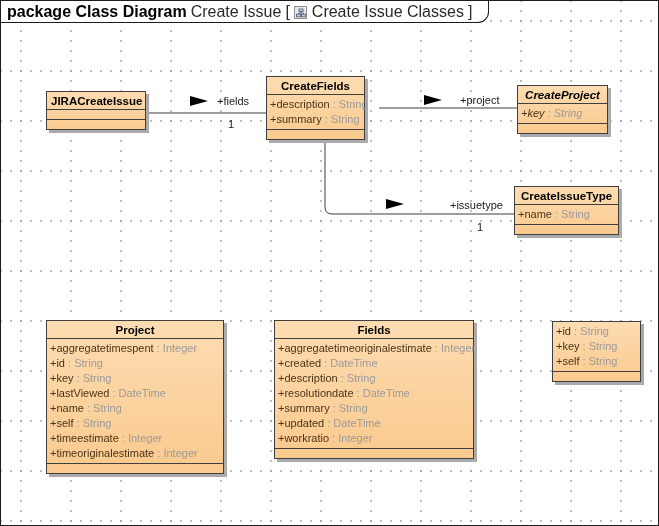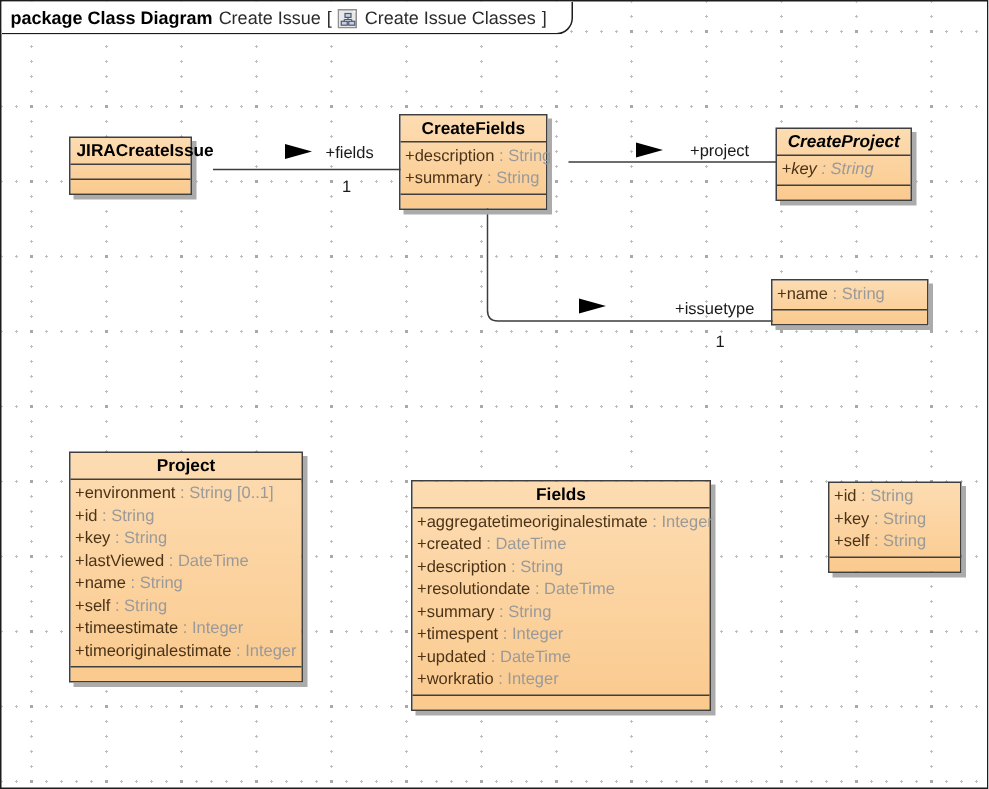--- a/index.html
+++ b/index.html
@@ -49,21 +49,21 @@
   .uml-bottom{height:9px;}
   #frame-tab{
     position:absolute;top:0;left:0;z-index:3;
     height:21px;
     background:#fff;
     border-right:1px solid #1c1c1c;
     border-bottom:1px solid #1c1c1c;
     border-bottom-right-radius:11px;
     display:flex;align-items:center;gap:4px;
     padding:0 16px 0 6px;
-    font-size:12px;color:#2b2b2b;
+    font-size:16px;color:#2b2b2b;
     white-space:nowrap;
   }
   #frame-tab .hdr-bold{font-weight:bold;color:#000;}
   #frame-tab .hdr-icon{display:inline-flex;align-items:center;}
 </style>
 </head>
 <body>
 
 <div id="wrap">
 
@@ -75,69 +75,69 @@
       <path d="M378,107 L520,107" class="assoc-line"></path>
       <polygon points="423,94 423,104 441,99" class="assoc-arrow"></polygon>
       <text x="459" y="103">+project</text>
       <path d="M324,135 L324,206 Q324,213 331,213 L516,213" class="assoc-line"></path>
       <polygon points="385,198 385,208 403,203" class="assoc-arrow"></polygon>
       <text x="449" y="208">+issuetype</text>
       <text x="476" y="230">1</text>
     </svg>
 
   <div id="classes-layer">
-      <div class="uml-class" style="left: 45px; top: 90px; width: 82px;">
+      <div class="uml-class" style="left: 45px; top: 90px; width: 100px;">
         <div class="uml-title">JIRACreateIssue</div>
         <div class="uml-attrs empty"></div>
         <div class="uml-bottom"></div>
       </div>
       <div class="uml-class" style="left: 265px; top: 75px; width: 99px;">
         <div class="uml-title">CreateFields</div>
         <div class="uml-attrs">
           <div class="attr"><span class="an">+description</span><span class="at"> : String</span></div>
           <div class="attr"><span class="an">+summary</span><span class="at"> : String</span></div>
         </div>
         <div class="uml-bottom"></div>
       </div>
       <div class="uml-class" style="left: 516px; top: 84px; width: 91px; font-style: italic;">
         <div class="uml-title">CreateProject</div>
         <div class="uml-attrs">
           <div class="attr"><span class="an">+key</span><span class="at"> : String</span></div>
         </div>
         <div class="uml-bottom"></div>
       </div>
       <div class="uml-class" style="left: 513px; top: 185px; width: 105px;">
+        <div class="uml-title">CreateIssueType</div>
         <div class="uml-attrs">
           <div class="attr"><span class="an">+name</span><span class="at"> : String</span></div>
         </div>
         <div class="uml-bottom"></div>
       </div>
-      <div class="uml-class" style="left: 45px; top: 300px; width: 156px;">
+      <div class="uml-class" style="left: 45px; top: 319px; width: 178px;">
         <div class="uml-title">Project</div>
         <div class="uml-attrs">
-          <div class="attr"><span class="an">+environment</span><span class="at"> : String [0..1]</span></div>
+          <div class="attr"><span class="an">+aggregatetimespent</span><span class="at"> : Integer</span></div>
           <div class="attr"><span class="an">+id</span><span class="at"> : String</span></div>
           <div class="attr"><span class="an">+key</span><span class="at"> : String</span></div>
           <div class="attr"><span class="an">+lastViewed</span><span class="at"> : DateTime</span></div>
           <div class="attr"><span class="an">+name</span><span class="at"> : String</span></div>
           <div class="attr"><span class="an">+self</span><span class="at"> : String</span></div>
           <div class="attr"><span class="an">+timeestimate</span><span class="at"> : Integer</span></div>
           <div class="attr"><span class="an">+timeoriginalestimate</span><span class="at"> : Integer</span></div>
         </div>
         <div class="uml-bottom"></div>
       </div>
       <div class="uml-class" style="left: 273px; top: 319px; width: 200px;">
         <div class="uml-title">Fields</div>
         <div class="uml-attrs">
           <div class="attr"><span class="an">+aggregatetimeoriginalestimate</span><span class="at"> : Integer</span></div>
           <div class="attr"><span class="an">+created</span><span class="at"> : DateTime</span></div>
           <div class="attr"><span class="an">+description</span><span class="at"> : String</span></div>
           <div class="attr"><span class="an">+resolutiondate</span><span class="at"> : DateTime</span></div>
           <div class="attr"><span class="an">+summary</span><span class="at"> : String</span></div>
-          <div class="attr"><span class="an">+timespent</span><span class="at"> : Integer</span></div>
           <div class="attr"><span class="an">+updated</span><span class="at"> : DateTime</span></div>
           <div class="attr"><span class="an">+workratio</span><span class="at"> : Integer</span></div>
         </div>
         <div class="uml-bottom"></div>
       </div>
       <div class="uml-class" style="left: 551px; top: 320px; width: 89px;">
         <div class="uml-attrs">
           <div class="attr"><span class="an">+id</span><span class="at"> : String</span></div>
           <div class="attr"><span class="an">+key</span><span class="at"> : String</span></div>
           <div class="attr"><span class="an">+self</span><span class="at"> : String</span></div>

